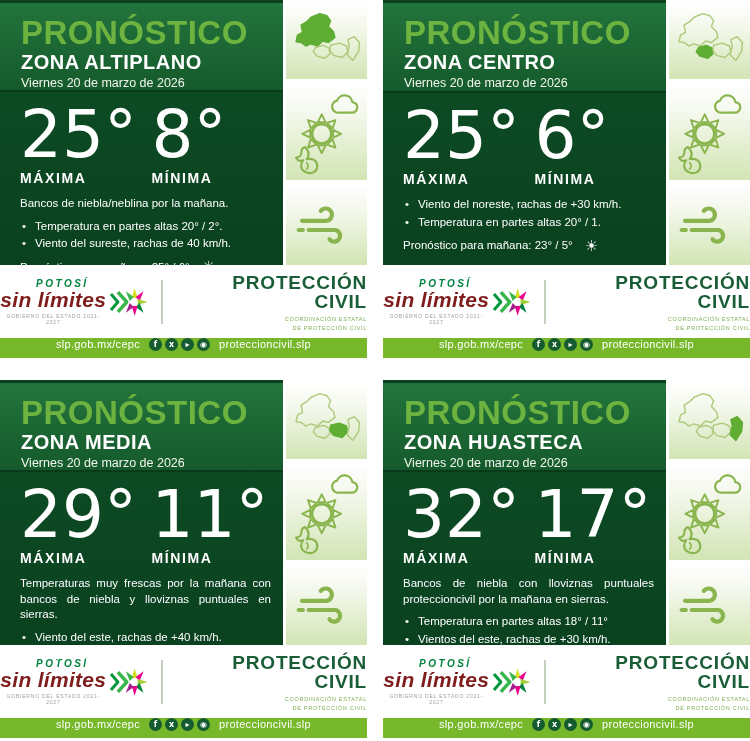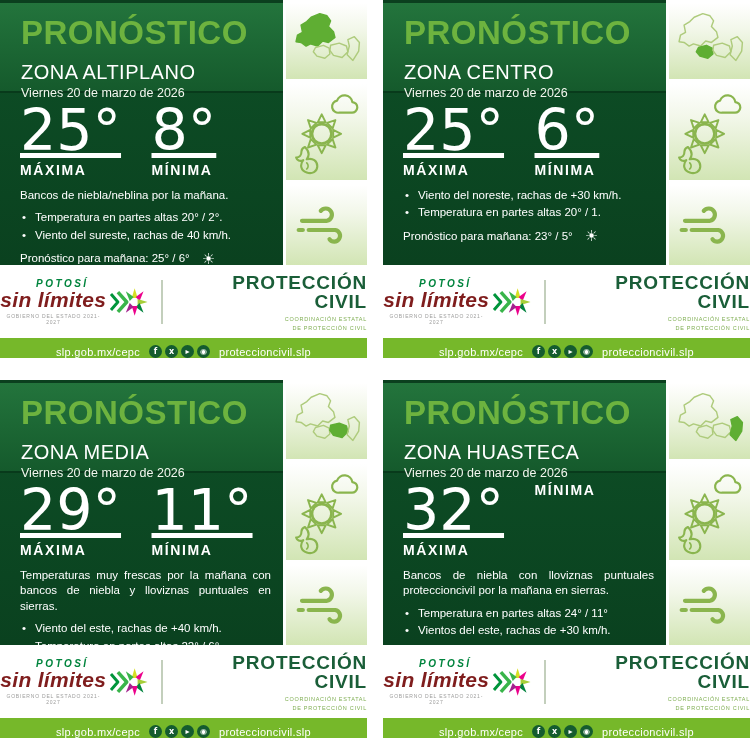--- a/index.html
+++ b/index.html
@@ -23,26 +23,26 @@
     width:283px; display:flex; flex-direction:column;
     background:linear-gradient(180deg,#0e5027 0%,#0a411f 100%);
   }
   .panel-header {
     height:93px; padding:13px 10px 0 21px;
     background:linear-gradient(180deg,#23743c 0%,#155a2c 100%);
     border-top:3px solid #0b3f1e;
     border-bottom:2px solid #083a1b;
   }
   .f-title { font-size:33px; font-weight:bold; color:#6db33f; letter-spacing:.5px; line-height:1; }
-  .f-zone  { font-size:20px; font-weight:normal; color:#ffffff; letter-spacing:.5px; margin-top:13px; line-height:1; }
+  .f-zone  { font-size:20px; font-weight:bold; color:#ffffff; letter-spacing:.5px; margin-top:3px; line-height:1; }
   .f-date  { font-size:12.5px; color:#f2f7ee; margin-top:4px; }
 
   .temps { display:flex; padding:8px 0 0 20px; }
   .temp-col { width:132px; }
-  .temp-num { font-size:57px; color:#ffffff; line-height:1.05; font-weight:400; font-family:"DejaVu Sans","Liberation Sans",sans-serif;text-decoration:underline; }
+  .temp-num { font-size:66px; color:#ffffff; line-height:1.05; font-weight:400; font-family:"DejaVu Sans","Liberation Sans",sans-serif; }
   .temp-label { font-size:14px; font-weight:bold; color:#ffffff; letter-spacing:1.6px; margin-top:1px; }
 
   .desc { flex:1; padding:10px 12px 0 20px; color:#ffffff; font-size:11.5px; line-height:1.35; }
   .summary { text-align:justify; margin-bottom:7px; }
   .bullets { list-style:none; }
   .bullets li { padding-left:15px; position:relative; margin-bottom:2px; }
   .bullets li::before { content:"•"; position:absolute; left:2px; }
   .tomorrow { margin-top:8px; display:flex; align-items:center; gap:12px; }
   .sun-glyph { font-size:15px; color:#ffffff; line-height:1; font-family:"DejaVu Sans",sans-serif; }
 
@@ -65,21 +65,21 @@
   .logo-text { text-align:center; }
   .brand-top { font-size:10px; font-weight:bold; color:#00843d; letter-spacing:2.5px; line-height:1; padding-left:18px;font-style:italic; }
   .brand-main { font-size:21px; font-weight:bold; font-style:italic; color:#7f1d1d; line-height:1; letter-spacing:.3px; }
   .brand-tagline { font-size:5px; color:#9d9d9c; letter-spacing:.8px; margin-top:3px; }
   .divider { width:2px; height:44px; background:#c3cfbc; }
   .org-block { padding-top:2px;text-align:right; }
   .org-title { font-size:19px; font-weight:bold; color:#1a5e38; letter-spacing:.8px; line-height:1; }
   .org-sub { font-size:5.5px; color:#7fae52; letter-spacing:.7px; line-height:1.6; margin-top:4px; }
 
   
-  .bar { height:20px; background:#76b82a; display:flex; align-items:flex-end; justify-content:center; gap:9px; }
+  .bar { height:20px; background:#76b82a; display:flex; align-items:flex-start; justify-content:center; gap:9px; }
   .bar-text { font-size:11px; color:#ffffff; letter-spacing:.3px; }
   .soc { display:flex; gap:3px; }
   .soc-ic {
     width:13px; height:13px; border-radius:50%; background:#145c2f;
     color:#ffffff; font-size:8px; font-weight:bold; line-height:13px; text-align:center;
     font-family:"DejaVu Sans",sans-serif;
   }
 </style>
 </head>
 <body>
@@ -422,27 +422,28 @@
           <div class="f-title">PRONÓSTICO</div>
           <div class="f-zone">ZONA HUASTECA</div>
           <div class="f-date">Viernes 20 de marzo de 2026</div>
         </div>
         <div class="temps">
           <div class="temp-col">
             <div class="temp-num">32°</div>
             <div class="temp-label">MÁXIMA</div>
           </div>
           <div class="temp-col">
+            <div class="temp-num">17°</div>
             <div class="temp-label">MÍNIMA</div>
           </div>
         </div>
         <div class="desc">
           <div class="summary">Bancos de niebla con lloviznas puntuales proteccioncivil por la mañana en sierras.</div>
           <ul class="bullets">
-            <li>Temperatura en partes altas 24° / 11°</li>
+            <li>Temperatura en partes altas 18° / 11°</li>
             <li>Vientos del este, rachas de +30 km/h.</li>
           </ul>
           <div class="tomorrow">
             <span>Pronóstico para mañana: 32° / 14°</span>
             <span class="sun-glyph">☀</span>
           </div>
         </div>
       </div>
       <div class="icons">
         <div class="seg seg-map">

